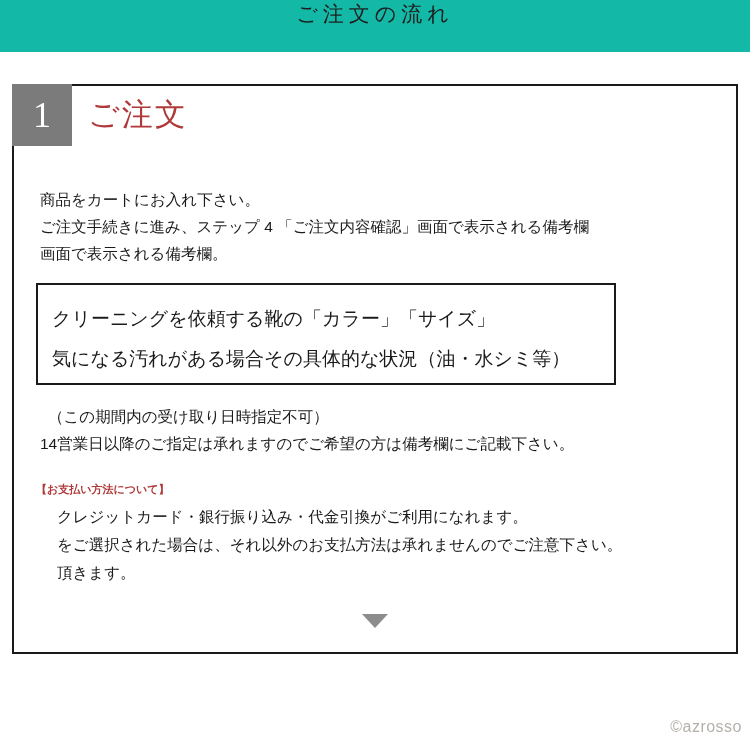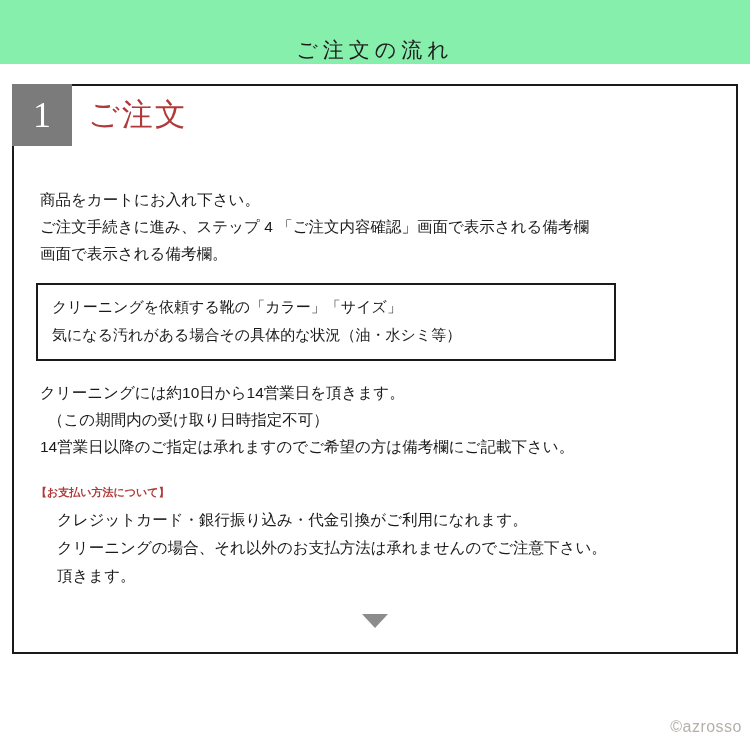--- a/index.html
+++ b/index.html
@@ -19,24 +19,24 @@
     width: 750px;
     height: 750px;
     box-sizing: border-box;
   }
   
   .header {
     position: absolute;
     left: 0;
     top: 0;
     width: 750px;
-    height: 64px;
-    background: #86efac;
+    height: 52px;
+    background: #14b8a6;
     display: flex;
-    align-items: flex-end;
+    align-items: flex-start;
     justify-content: center;
   }
   .header-title {
     font-size: 21px;
     letter-spacing: 5px;
     color: #1d1d1d;
     font-family: "Liberation Serif", serif;
   }
   
   .frame {
@@ -88,22 +88,23 @@
   }
   
   .note-box {
     margin-top: 16px;
     border: 2px solid #1a1a1a;
     box-sizing: border-box;
     width: 580px;
     padding: 8px 12px 10px 14px;
   }
   .note-box .line {
-    font-size: 15px;
+    font-size: 19px;
     line-height: 28px;
+    margin-top: 12px;
   }
   .section {
     margin-top: 18px;
   }
   .indent-1 {
     padding-left: 4px;
   }
   .indent-2 {
     padding-left: 12px;
   }
@@ -162,29 +163,28 @@
         <div class="line indent-1">ご注文手続きに進み、ステップ 4 「ご注文内容確認」画面で表示される備考欄</div>
         <div class="line indent-1">画面で表示される備考欄。</div>
       </div>
 
       <div class="note-box">
         <div class="line">クリーニングを依頼する靴の「カラー」「サイズ」</div>
         <div class="line">気になる汚れがある場合その具体的な状況（油・水シミ等）</div>
       </div>
 
       <div class="section">
-        <div class="line indent-1">クリーニングには約10日から14営業日を頂きます。</div>
         <div class="line indent-2">（この期間内の受け取り日時指定不可）</div>
         <div class="line indent-1">14営業日以降のご指定は承れますのでご希望の方は備考欄にご記載下さい。</div>
       </div>
 
       <div class="section">
         <div class="heading-red">【お支払い方法について】</div>
         <div class="pay-line">クレジットカード・銀行振り込み・代金引換がご利用になれます。</div>
-        <div class="pay-line">クリーニングの場合、それ以外のお支払方法は承れませんのでご注意下さい。</div>
+        <div class="pay-line">をご選択された場合は、それ以外のお支払方法は承れませんのでご注意下さい。</div>
         <div class="pay-line">頂きます。</div>
       </div>
 
     </div>
 
     <div class="arrow"></div>
 
   </div>
 
   <div class="credit">©azrosso</div>

